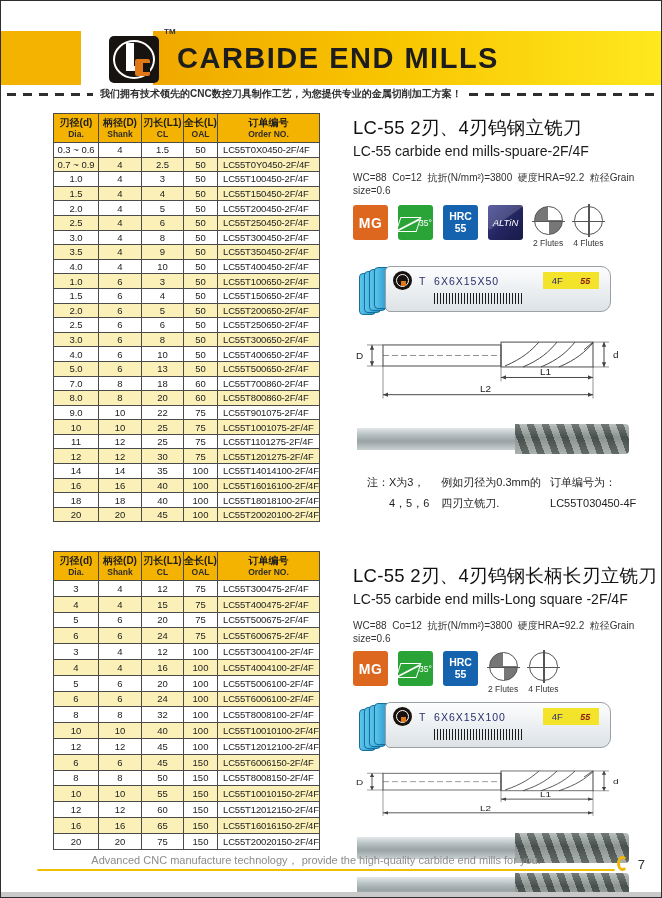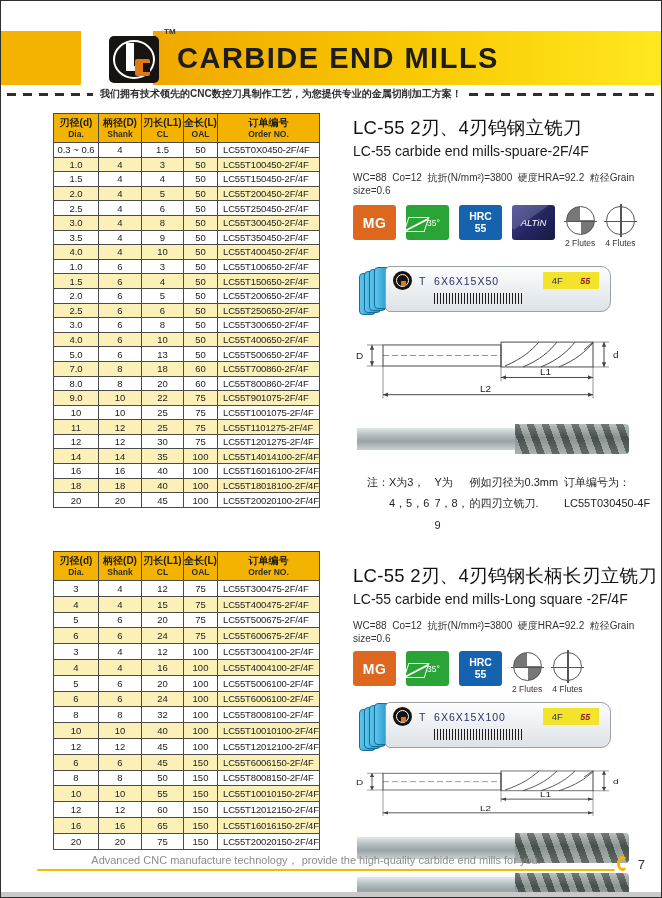--- a/index.html
+++ b/index.html
@@ -37,21 +37,21 @@
   .spec-table tbody tr:nth-child(even) td{background:#FBF1B8;}
   .spec-table td.order-col{text-align:left;padding-left:5px;letter-spacing:-0.15px;}
   .c-dia{width:45px;} .c-shank{width:43px;} .c-cl{width:42px;} .c-oal{width:34px;} .c-order{width:102px;}
   
   .panel{position:absolute;left:352px;width:302px;}
   #panel1{top:114px;} #panel2{top:516px;margin-top:46px;}
   .p-title{font-size:18.5px;color:#111;letter-spacing:.3px;white-space:nowrap;}
   .p-sub{font-size:14px;color:#1a1a1a;margin-top:3px;white-space:nowrap;}
   .p-specs{font-size:10px;color:#333;margin-top:12px;white-space:pre-wrap;}
   .badge-row{display:flex;align-items:flex-start;gap:10px;margin-top:9px;height:48px;}
-  .badge{width:43px;height:35px;border-radius:3px;color:#fff;display:flex;align-items:center;justify-content:center;flex:none;}
+  .badge{width:35px;height:35px;border-radius:3px;color:#fff;display:flex;align-items:center;justify-content:center;flex:none;}
   .badge.mg{background:#DD671E;font-size:14px;font-weight:bold;letter-spacing:.5px;}
   .badge.angle{background:#2BA437;justify-content:flex-start;}
   .angle-shape{width:19px;height:13px;border:1.5px solid #fff;transform:skewX(-18deg);margin-top:4px;position:relative;overflow:hidden;}
   .angle-shape::after{content:'';position:absolute;left:-4px;top:5px;width:30px;height:1.5px;background:#fff;transform:rotate(-32deg);}
   .angle-label{font-size:8.5px;line-height:1;margin-top:2px;}
   .badge.hrc{background:#1563AE;flex-direction:column;font-weight:bold;font-size:10.5px;line-height:1.1;}
   .badge.altin{background:linear-gradient(135deg,#3C4192 0%,#23255F 55%,#181A47 100%);font-size:9.5px;font-style:italic;position:relative;overflow:hidden;}
   .badge.altin::before{content:'';position:absolute;left:-12px;top:-18px;width:42px;height:34px;background:rgba(255,255,255,.17);transform:rotate(-35deg);}
   .flute{display:flex;flex-direction:column;align-items:center;margin-top:1px;}
   .flute-circle{width:29px;height:29px;border-radius:50%;border:1.5px solid #555;box-sizing:border-box;position:relative;}
@@ -156,20 +156,27 @@
           </th>
       </tr>
     </thead>
     <tbody>
         <tr>
           <td>0.3 ~ 0.6</td>
           <td>4</td>
           <td>1.5</td>
           <td>50</td>
           <td class="order-col">LC55T0X0450-2F/4F</td>
+        </tr>
+        <tr>
+          <td>0.7 ~ 0.9</td>
+          <td>4</td>
+          <td>2.5</td>
+          <td>50</td>
+          <td class="order-col">LC55T0Y0450-2F/4F</td>
         </tr>
         <tr>
           <td>1.0</td>
           <td>4</td>
           <td>3</td>
           <td>50</td>
           <td class="order-col">LC55T100450-2F/4F</td>
         </tr>
         <tr>
           <td>1.5</td>
@@ -579,21 +586,20 @@
 
     <div class="photo">
       <div class="photo-shank"></div>
       <div class="photo-flutes"></div>
     </div>
 
     <div class="note">
       <div class="note-label">注：</div>
       <div class="note-lines">
         <span>X为3，4，5，6</span>
-        <span>Y为7，8，9</span>
         <span>例如刃径为0.3mm的四刃立铣刀.</span>
         <span>订单编号为：LC55T030450-4F</span>
       </div>
     </div>
   </div>
 
   <div class="panel" id="panel2">
     <div class="p-title">LC-55 2刃、4刃钨钢长柄长刃立铣刀</div>
     <div class="p-sub">LC-55 carbide end mills-Long square -2F/4F</div>
     <div class="p-specs">WC=88  Co=12  抗折(N/mm²)=3800  硬度HRA=92.2  粒径Grain size=0.6</div>

